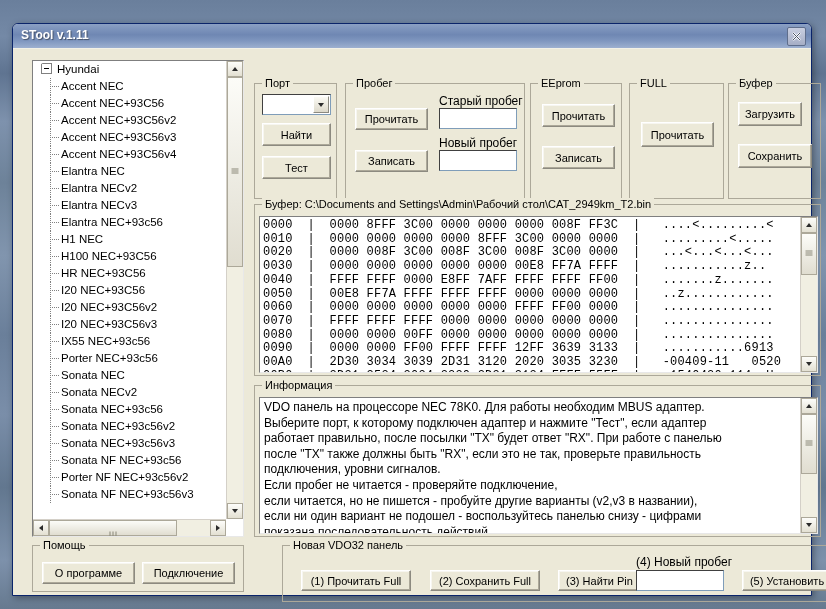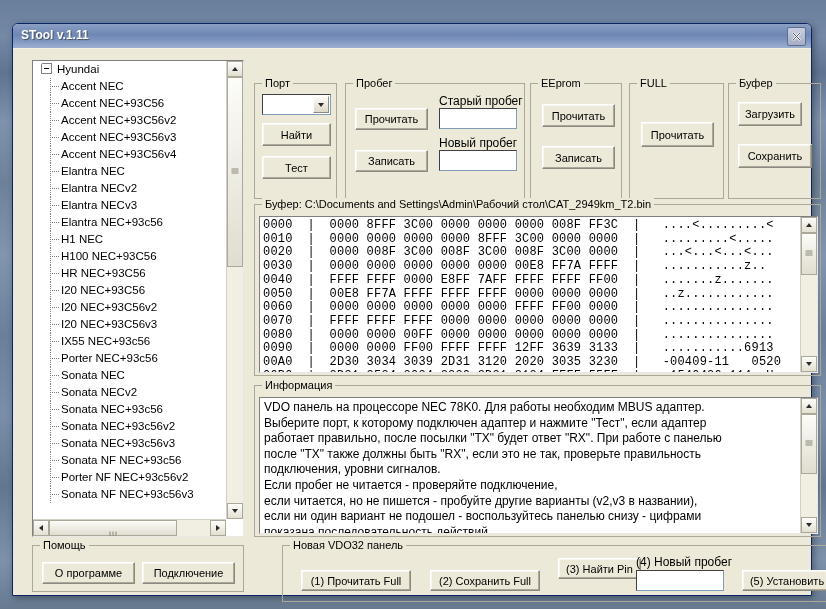--- a/index.html
+++ b/index.html
@@ -440,20 +440,20 @@
     <div class="groupbox" style="left:19px;top:496px;width:212px;height:47px;">
       <div class="gb-title">Помощь</div>
       <div class="btn" style="left:9px;top:16px;width:93px;height:22px;">О программе</div>
       <div class="btn" style="left:109px;top:16px;width:93px;height:22px;">Подключение</div>
     </div>
 
     <div class="groupbox" style="left:241px;top:496px;width:567px;height:57px;margin-left:28px;">
       <div class="gb-title">Новая VDO32 панель</div>
       <div class="btn" style="left:18px;top:24px;width:110px;height:21px;">(1) Прочитать Full</div>
       <div class="btn" style="left:147px;top:24px;width:110px;height:21px;">(2) Сохранить Full</div>
-      <div class="btn" style="left:275px;top:12px;width:83px;height:21px;">(3) Найти Pin</div>
+      <div class="btn" style="left:275px;top:24px;width:83px;height:21px;">(3) Найти Pin</div>
       <div class="lbl" style="left:353px;top:9px;">(4) Новый пробег</div>
       <div class="field" style="left:353px;top:24px;width:88px;height:21px;"></div>
       <div class="btn" style="left:459px;top:24px;width:90px;height:21px;">(5) Установить</div>
     </div>
 
   </div>
 </div>
 
 </body></html>

